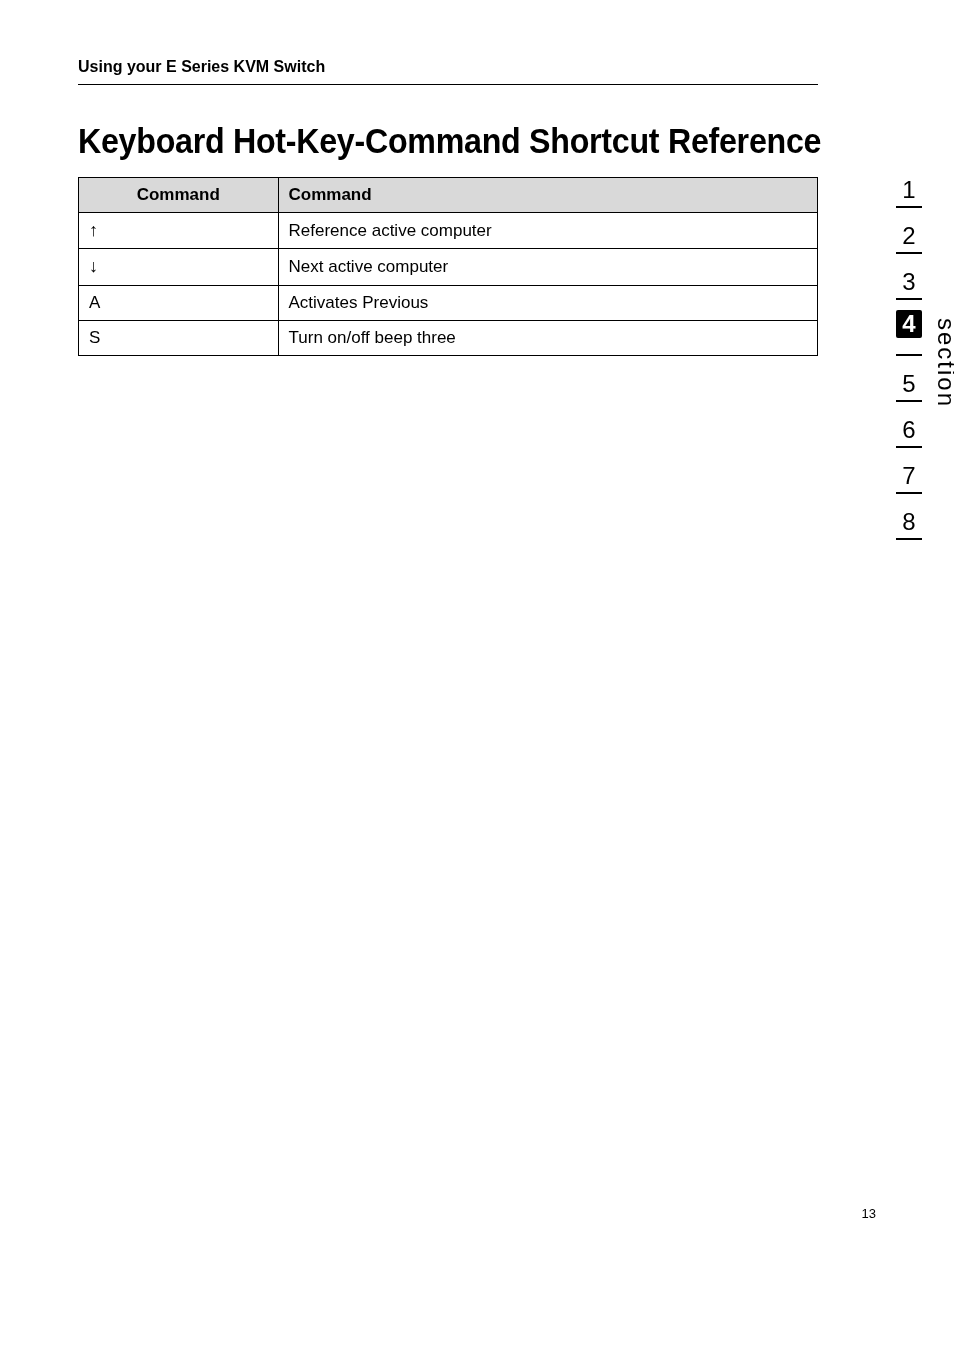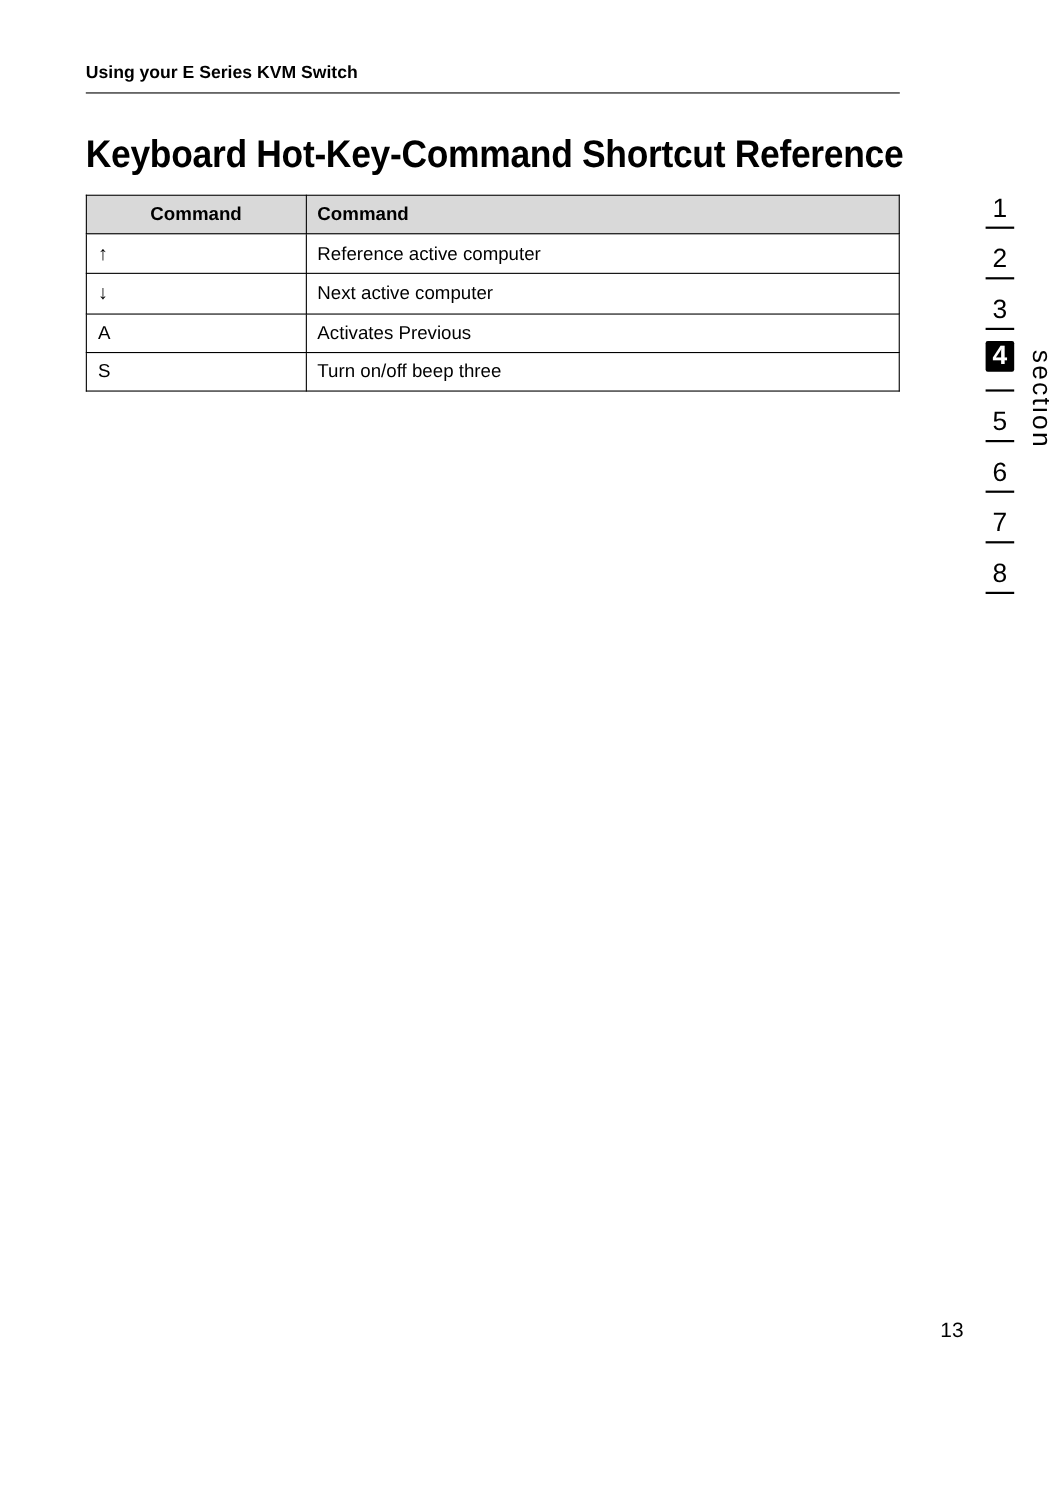--- a/index.html
+++ b/index.html
@@ -108,21 +108,21 @@
     font-family: "Arial Narrow", Arial, sans-serif;
     font-size: 24px;
     letter-spacing: 2px;
     writing-mode: vertical-rl;
     transform: rotate(0deg);
   }
   .page-number {
     position: absolute;
     right: 78px;
     bottom: 44px;
-    font-size: 19px;
+    font-size: 13px;
   }
   .bold { font-weight: bold; }
   .content-col { width: 740px; }
 </style>
 </head>
 <body>
 
 <div class="page">
 
   <div class="content-col">

